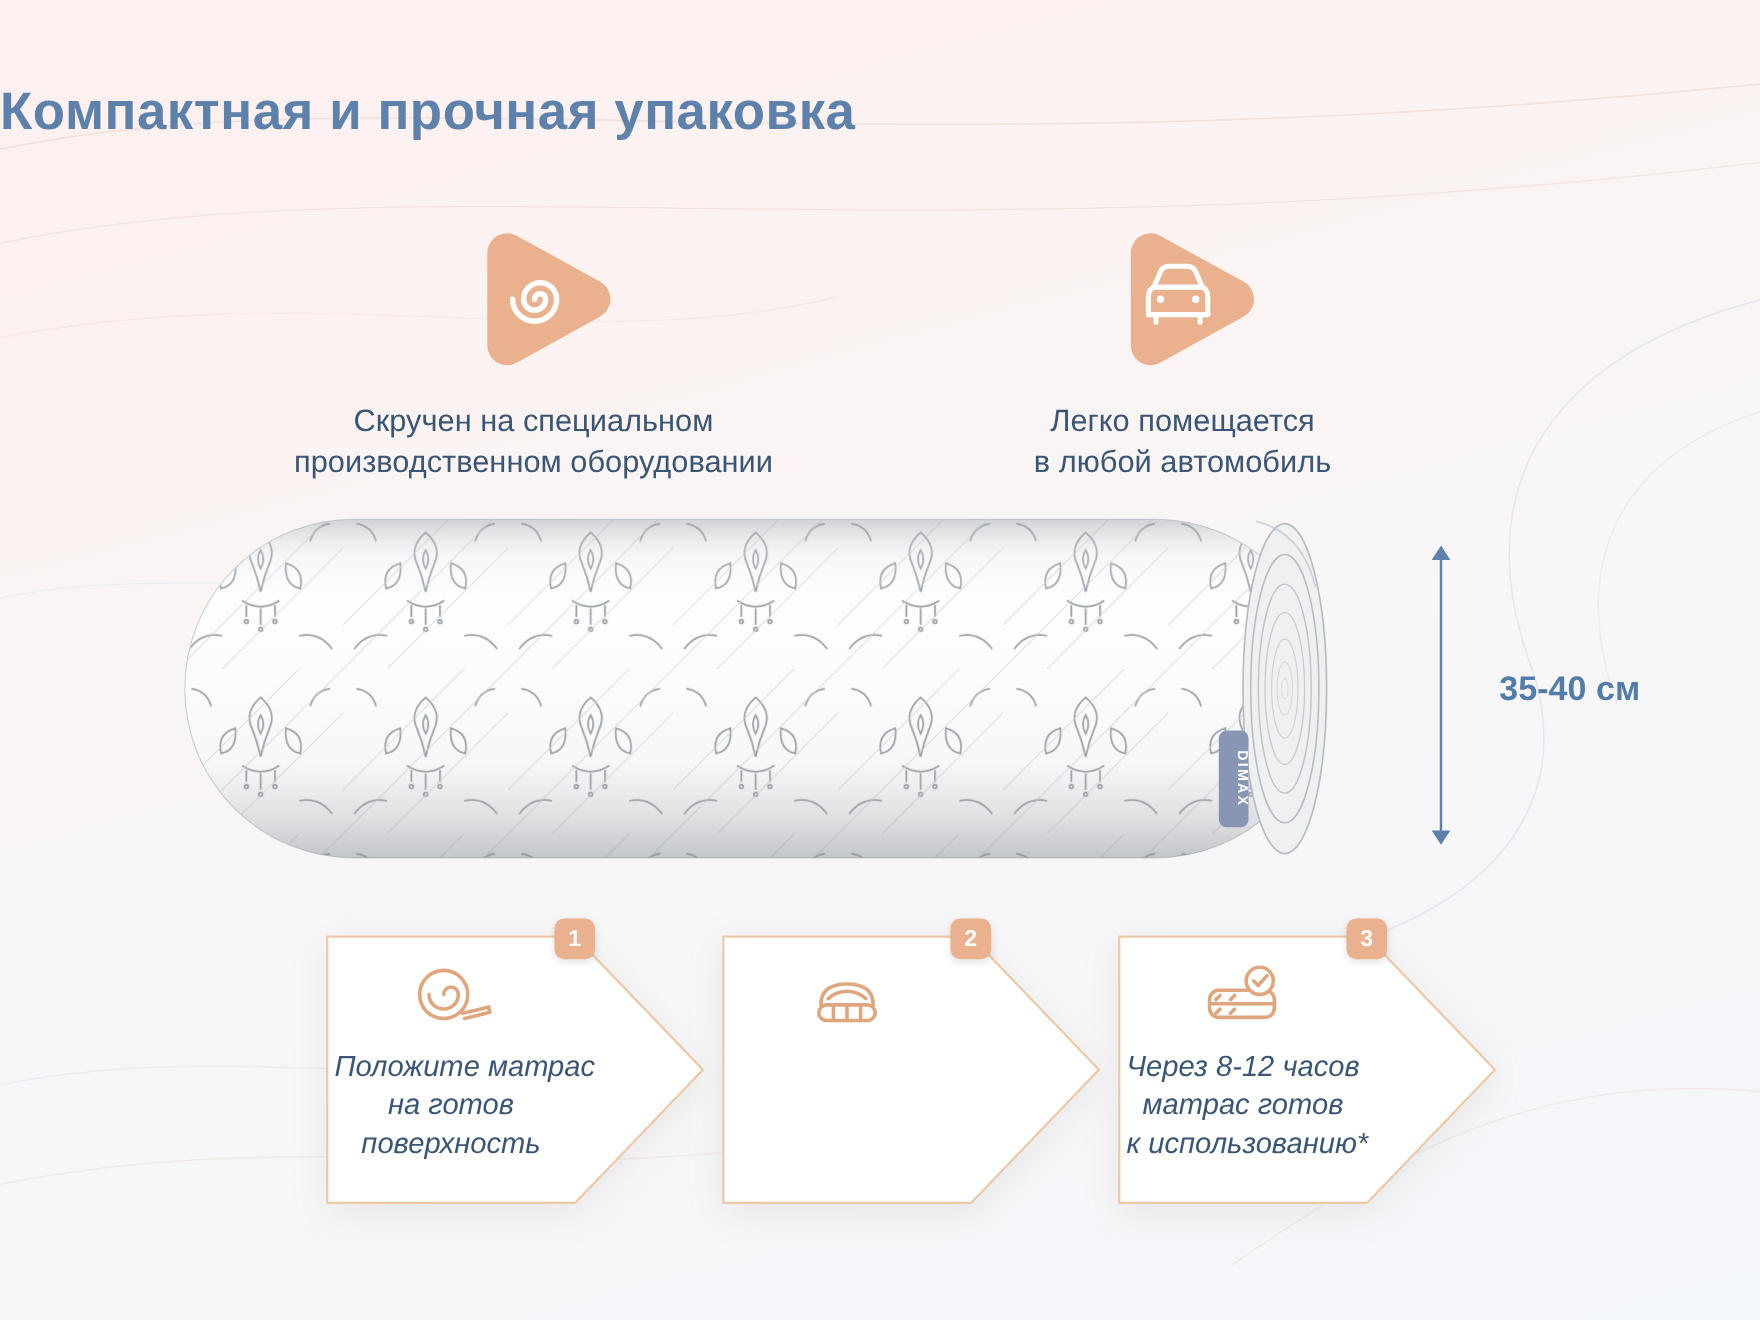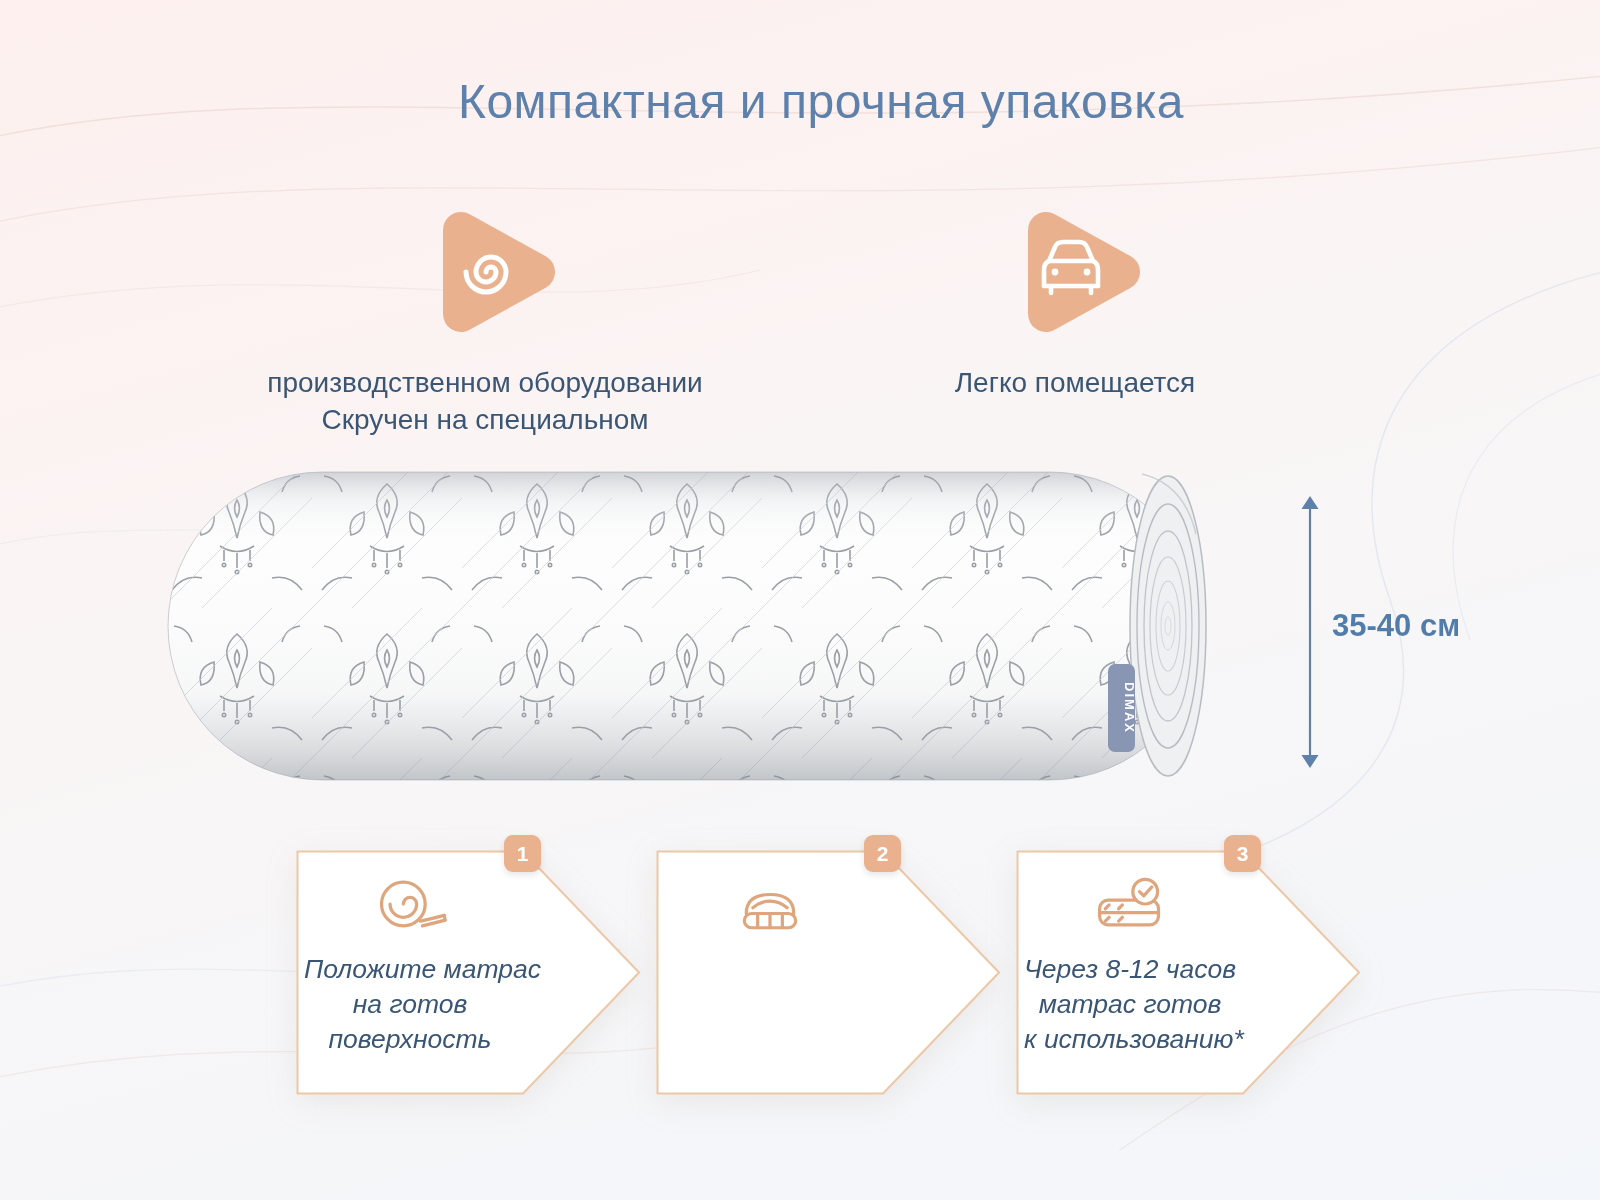--- a/index.html
+++ b/index.html
@@ -10,40 +10,39 @@
     overflow: hidden;
   }
   .canvas {
     position: relative; width: 1600px; height: 1200px; overflow: hidden;
     background: linear-gradient(165deg, #fdf0ee 0%, #fbf3f2 28%, #f8f6f7 55%, #f3f6fa 100%);
   }
   .bg-waves { position: absolute; left: 0; top: 0; pointer-events: none; }
 
   .page-title {
     position: absolute; top: 74px; left: 0; width: 100%;
-    margin: 0; text-align: center;
-    font-size: 48px; font-weight: normal; letter-spacing: 0.5px;
+    margin: 0; 
+    font-size: 48px; font-weight: bold; letter-spacing: 0.5px;
     color: #5E81AB;
-    padding-left: 42px;
   }
 
   .feature { position: absolute; text-align: center; }
   .feature .tri-wrap { display: inline-block; }
   .feature-text {
     position: absolute;
     font-size: 28px; line-height: 1.33; color: #3A5674; text-align: center;
   }
   .feature-text div { white-space: nowrap; }
 
   .mattress-svg { position: absolute; left: 162px; top: 458px; }
 
   .dim-arrow { position: absolute; left: 1292px; top: 492px; }
   .dim-label {
     position: absolute; left: 1332px; top: 608px; width: 190px;
-    font-size: 31px; font-weight: bold; color: #527CA9;
+    text-align: center; font-size: 31px; font-weight: bold; color: #527CA9;
   }
 
   .step { position: absolute; width: 345px; height: 245px; }
   .step-outline { position: absolute; left: 0; top: 0; filter: drop-shadow(0 8px 16px rgba(150,130,115,0.12)); }
   .step-badge {
     position: absolute; left: 208px; top: -15px; width: 37px; height: 37px;
     background: #EAB18E; border-radius: 9px;
     display: flex; align-items: center; justify-content: center;
     color: #ffffff; font-size: 21px; font-weight: bold;
     box-shadow: 0 3px 7px rgba(0,0,0,0.10);
@@ -83,41 +82,42 @@
 
   <div class="feature" style="left:425px; top:202px;">
     <span class="tri-wrap">
       <svg width="140" height="140" viewBox="0 0 140 140">
         <path d="M36 28 L112 70 L36 112 Z" fill="#EAB18E" stroke="#EAB18E" stroke-width="36" stroke-linejoin="round"></path>
         <path d="M61 70 a5 5 0 0 1 10 0 a10 10 0 0 1 -20 0 a15 15 0 0 1 30 0 a20 20 0 0 1 -40 0" fill="none" stroke="#ffffff" stroke-width="5" stroke-linecap="round"></path>
       </svg>
     </span>
   </div>
   <div class="feature-text" style="left:185px; top:364px; width:600px;">
+    <div>Скручен на специальном</div>
     <div>производственном оборудовании</div>
-    <div>Скручен на специальном</div>
   </div>
 
   <div class="feature" style="left:1010px; top:202px;">
     <span class="tri-wrap">
       <svg width="140" height="140" viewBox="0 0 140 140">
         <path d="M36 28 L112 70 L36 112 Z" fill="#EAB18E" stroke="#EAB18E" stroke-width="36" stroke-linejoin="round"></path>
         <g stroke="#ffffff" stroke-width="4.6" fill="none" stroke-linecap="round" stroke-linejoin="round">
           <path d="M34 84 V68 Q34 61 39 59 L45 45 Q47 40 53 40 H69 Q75 40 77 45 L83 59 Q88 61 88 68 V84"></path>
           <path d="M34 84 H88"></path>
           <path d="M39 59 H83"></path>
           <path d="M41 84 v7 M81 84 v7"></path>
         </g>
         <circle cx="45" cy="70" r="3.4" fill="#ffffff"></circle>
         <circle cx="77" cy="70" r="3.4" fill="#ffffff"></circle>
       </svg>
     </span>
   </div>
   <div class="feature-text" style="left:855px; top:364px; width:440px;">
     <div>Легко помещается</div>
+    <div>в любой автомобиль</div>
   </div>
 
   <svg class="mattress-svg" width="1080" height="336" viewBox="0 0 1080 336">
     <defs>
       <pattern id="damask" width="150" height="150" patternUnits="userSpaceOnUse">
         <rect width="150" height="150" fill="#fdfdfd"></rect>
         <g fill="none" stroke="#878d95" stroke-width="1.6" opacity="0.85">
           <path d="M75 26 q15 13 8 28 q-5 12 -8 26 q-3 -14 -8 -26 q-7 -15 8 -28 Z"></path>
           <path d="M75 42 q5 8 0 17 q-5 -9 0 -17 Z"></path>
           <path d="M52 54 q-17 5 -13 23 q15 -3 13 -23 Z"></path>

